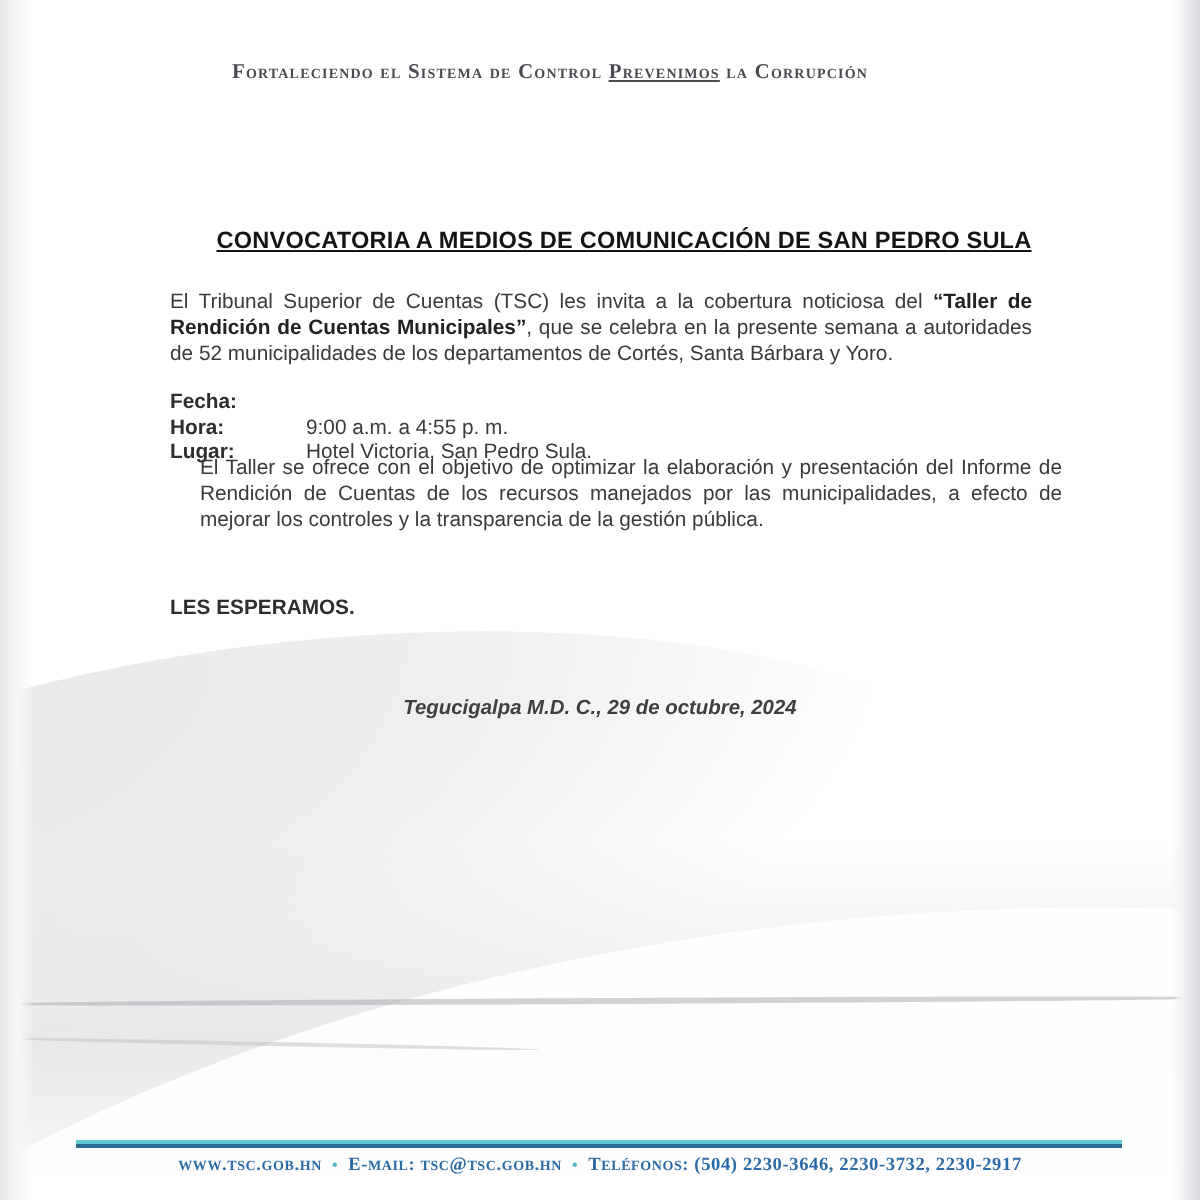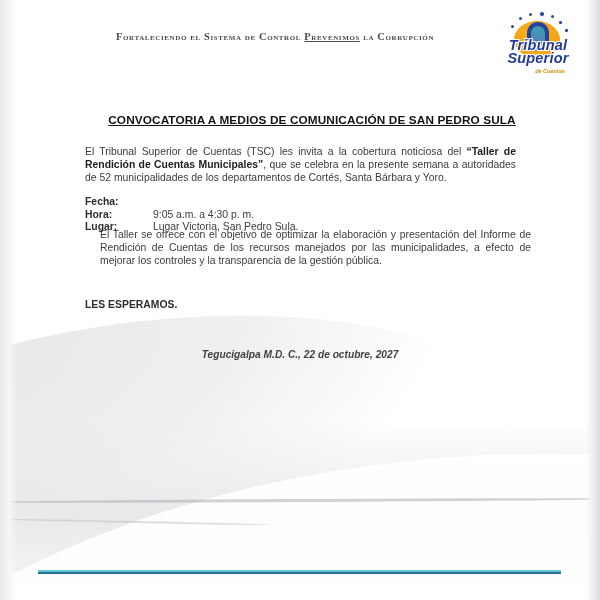--- a/index.html
+++ b/index.html
@@ -96,59 +96,44 @@
   <div class="shade-topleft"></div>
   <div class="shade-bottom"></div>
   <div class="white-wave"></div>
   <div class="edge-line1"></div>
   <div class="edge-line2"></div>
   <div class="edge-left"></div>
   <div class="edge-right"></div>
 
   <div class="slogan"><span>Fortaleciendo el Sistema de Control </span><u>Prevenimos</u><span> la Corrupción</span></div>
 
-  <div class="logo">
-    <div class="logo-ellipse"></div>
-    <div class="logo-arch">
-      <div class="logo-arch-inner"></div>
-    </div>
-    <div class="dot d1"></div>
-    <div class="dot d2"></div>
-    <div class="dot d3"></div>
-    <div class="dot d4"></div>
-    <div class="dot d5"></div>
-    <div class="dot d6"></div>
-    <div class="dot d7"></div>
-    <div class="logo-word logo-w1">Tribunal</div>
-    <div class="logo-word logo-w2">Superior</div>
-    <div class="logo-sub">de Cuentas</div>
-  </div>
 
   <div class="doc-title">CONVOCATORIA A MEDIOS DE COMUNICACIÓN DE SAN PEDRO SULA</div>
 
   <div class="content p1"><span>El Tribunal Superior de Cuentas (TSC) les invita a la cobertura noticiosa del </span><span class="bold">“Taller de Rendición de Cuentas Municipales”</span><span>, que se celebra en la presente semana a autoridades de 52 municipalidades de los departamentos de Cortés, Santa Bárbara y Yoro.</span></div>
 
   <div class="content details">
     <div class="detail-row">
       <span class="detail-label">Fecha:</span>
     </div>
     <div class="detail-row">
       <span class="detail-label">Hora:</span>
-      <span class="detail-value">9:05 a.m. a 4:30 p. m.</span>
+      <span class="detail-value">9:00 a.m. a 4:55 p. m.</span>
     </div>
     <div class="detail-row">
       <span class="detail-label">Lugar:</span>
-      <span class="detail-value">Lugar Victoria, San Pedro Sula.</span>
+      <span class="detail-value">Hotel Victoria, San Pedro Sula.</span>
     </div>
   </div>
 
   <div class="content p2">El Taller se ofrece con el objetivo de optimizar la elaboración y presentación del Informe de Rendición de Cuentas de los recursos manejados por las municipalidades, a efecto de mejorar los controles y la transparencia de la gestión pública.</div>
 
   <div class="content closing">LES ESPERAMOS.</div>
 
-  <div class="dateline">Tegucigalpa M.D. C., 22 de octubre, 2027</div>
+  <div class="dateline">Tegucigalpa M.D. C., 29 de octubre, 2024</div>
 
   <div class="footer-rule">
     <div class="teal"></div>
     <div class="navy"></div>
   </div>
+  <div class="footer-text"><span>www.tsc.gob.hn</span><span class="footer-sep">•</span><span>E-mail: tsc@tsc.gob.hn</span><span class="footer-sep">•</span><span>Teléfonos: (504) 2230-3646, 2230-3732, 2230-2917</span></div>
 
 </div>
 
 </body></html>

